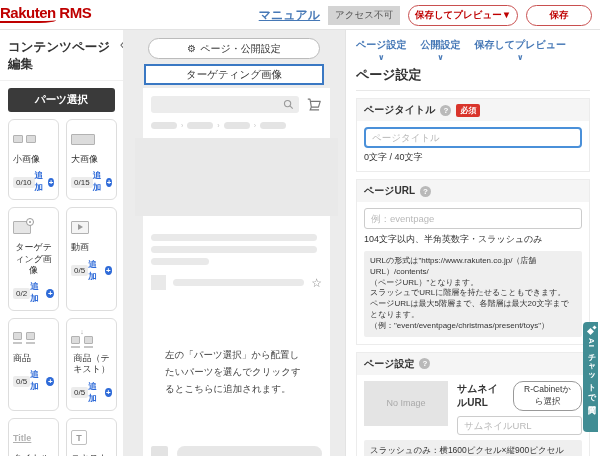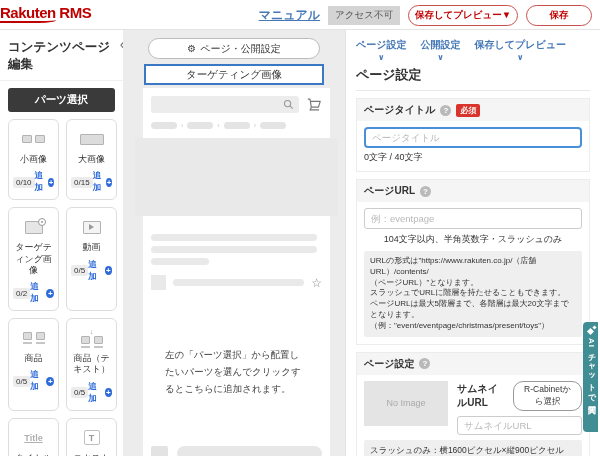--- a/index.html
+++ b/index.html
@@ -16,21 +16,21 @@
   .pill-red{border:1.5px solid #c94f4f;border-radius:12px;background:#fff;color:#bf0000;font-size:9.5px;font-weight:bold;padding:3px 0;text-align:center;cursor:pointer;}
   .btn-save{width:66px;}
   .btn-save-prev{width:110px;}
 
   
   .sidebar{position:absolute;top:30px;left:0;width:123px;bottom:0;background:#fff;overflow:hidden;}
   .sb-title{padding:9px 8px 7px;font-size:12.5px;font-weight:bold;border-bottom:1px solid #f0f0f0;}
   .collapse-tab{position:absolute;left:110px;top:33px;width:24px;height:24px;background:#fff;border-radius:0 0 10px 0;color:#666;font-size:14px;line-height:22px;text-align:center;cursor:pointer;}
   .parts-header{margin:7px 8px;background:#3a3a3a;color:#fff;font-size:10.5px;font-weight:bold;text-align:center;border-radius:3px;padding:5px 0;}
   .parts-grid{display:grid;grid-template-columns:1fr 1fr;gap:7px;padding:0 8px;}
-  .card{border:1px solid #ddd;border-radius:6px;background:#fff;padding:7px 4px 5px;display:flex;flex-direction:column;align-items:center;cursor:pointer;}
+  .card{border:1px solid #ddd;border-radius:6px;background:#fff;padding:7px 4px 5px;display:flex;flex-direction:column;align-items:flex-start;cursor:pointer;}
   .card-icon{height:24px;display:flex;align-items:center;justify-content:center;color:#9a9a9a;}
   .card-label{font-size:9px;color:#333;text-align:center;margin-top:3px;line-height:1.25;}
   .card-foot{display:flex;justify-content:space-between;align-items:center;width:100%;margin-top:5px;}
   .count{background:#ececec;color:#333;font-size:8px;padding:1px 3px;border-radius:2px;}
   .add{color:#2f6bd8;font-size:8.5px;font-weight:bold;display:flex;align-items:center;gap:2px;cursor:pointer;}
   .plus{display:inline-block;width:9px;height:9px;border-radius:50%;background:#2f6bd8;color:#fff;font-size:8px;line-height:9px;text-align:center;font-weight:bold;}
   
   .rects2{display:flex;gap:3px;} .rects2 i{width:10px;height:8px;background:#dcdcdc;border:1px solid #b2b2b2;border-radius:1px;}
   .rect1{width:24px;height:11px;background:#dcdcdc;border:1px solid #b2b2b2;border-radius:1px;}
   .targ{position:relative;width:18px;height:13px;background:#e6e6e6;border:1px solid #b2b2b2;border-radius:1px;}
@@ -79,21 +79,21 @@
   .divider{border-top:1px solid #e8e8e8;margin:6px 0 7px;}
   .sec{border:1px solid #ececec;margin-bottom:7px;}
   .sec-bar{background:#f5f5f5;padding:4px 7px;font-size:10px;font-weight:bold;display:flex;align-items:center;gap:5px;}
   .qmark{display:inline-block;width:11px;height:11px;border-radius:50%;background:#b9b9b9;color:#fff;font-size:8px;line-height:11px;text-align:center;font-weight:bold;cursor:pointer;}
   .req{background:#d9342b;color:#fff;font-size:8px;font-weight:bold;padding:1px 4px;border-radius:2px;}
   .sec-body{padding:6px 7px 7px;}
   input.fld{width:100%;height:21px;border:1px solid #ccc;border-radius:3px;font-size:9.5px;padding:0 6px;color:#333;outline:none;}
   input.fld::placeholder{color:#b9b9b9;}
   input.fld.focus{border:2px solid #4a90d9;border-radius:4px;}
   .counter{font-size:9px;color:#333;margin-top:3px;}
-  .rule{font-size:9px;color:#333;margin-top:4px;text-align:center;}
+  .rule{font-size:9px;color:#333;margin-top:4px;}
   .infobox{background:#efefef;border-radius:2px;margin-top:5px;padding:5px 6px;font-size:8px;line-height:1.35;color:#333;}
   .thumbrow{display:flex;gap:9px;}
   .noimg{width:84px;height:45px;background:#e4e4e4;color:#a9a9a9;font-size:9px;display:flex;align-items:center;justify-content:center;}
   .thumbright{flex:1;}
   .thumb-lblrow{display:flex;align-items:center;gap:6px;}
   .thumb-lbl{font-size:10px;font-weight:bold;}
   .cab-btn{border:1px solid #999;border-radius:10px;background:#fff;font-size:8.5px;color:#333;padding:2px 8px;cursor:pointer;}
   .thumbright input.fld{margin-top:5px;height:19px;}
 
   

